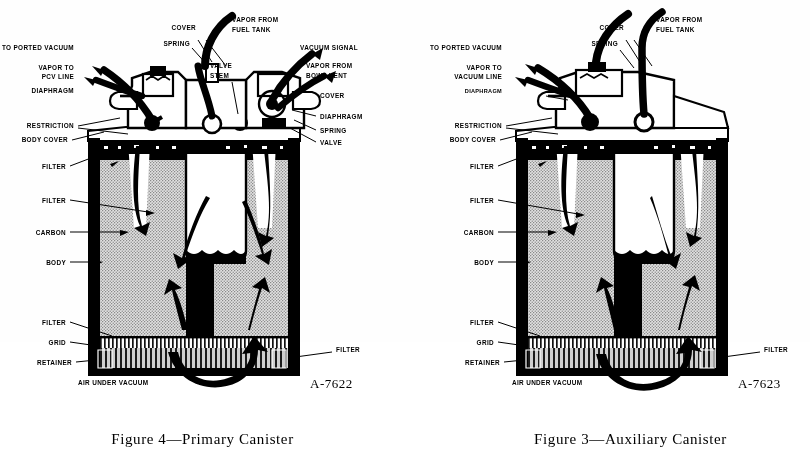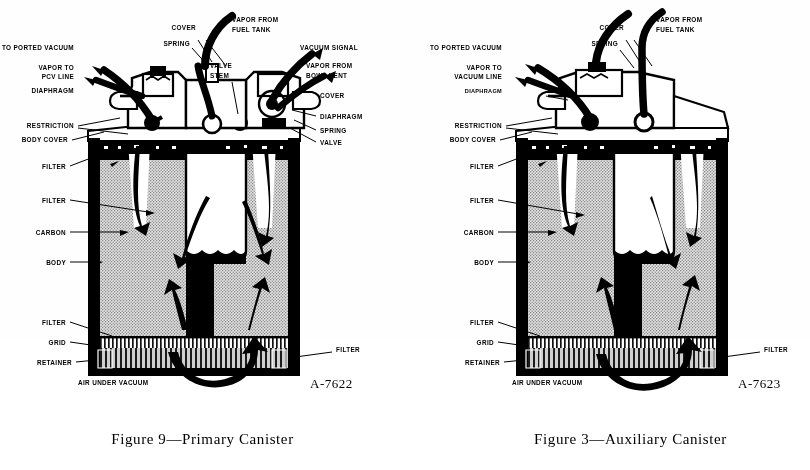--- a/index.html
+++ b/index.html
@@ -177,21 +177,21 @@
       <text class="lbl" x="306" y="68">VAPOR FROM</text>
       <text class="lbl" x="306" y="78">BOWL VENT</text>
       <text class="lbl" x="320" y="98">COVER</text>
       <text class="lbl" x="320" y="119">DIAPHRAGM</text>
       <text class="lbl" x="320" y="133">SPRING</text>
       <text class="lbl" x="320" y="145">VALVE</text>
       <text class="lbl" x="336" y="352">FILTER</text>
 
       <text class="code" x="310" y="388">A-7622</text>
     </svg>
-    <div class="cap">Figure 9—Primary Canister</div>
+    <div class="cap">Figure 4—Primary Canister</div>
   </div>
 
   <div class="fig fig-right">
     <svg width="405" height="410" viewBox="0 0 405 410">
 
       <rect x="88" y="138" width="212" height="230" fill="#000"></rect>
       <rect x="100" y="160" width="86" height="178" fill="url(#carbonTex)"></rect>
       <rect x="214" y="160" width="76" height="178" fill="url(#carbonTex)"></rect>
       <path d="M186 138 L186 250 Q186 262 196 262 L236 262 Q246 262 246 250 L246 138 Z" fill="#fff" stroke="#000" stroke-width="2.4"></path>
       <path d="M128 142 L150 142 L146 228 L134 228 Z" fill="#fff"></path>

